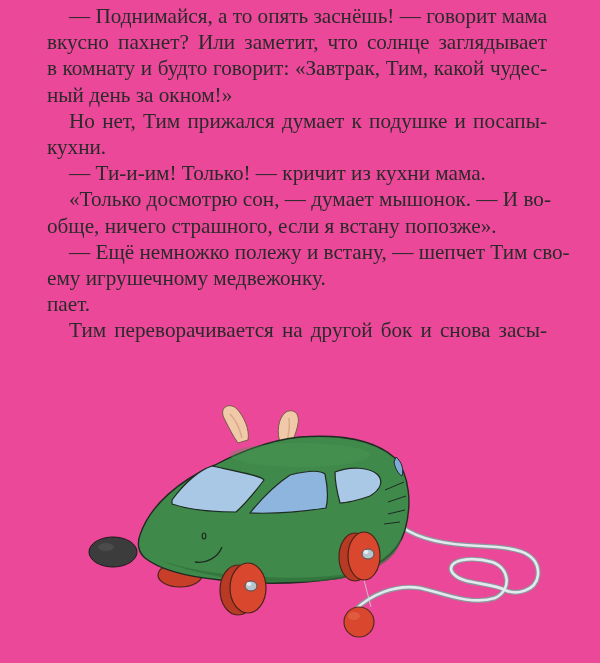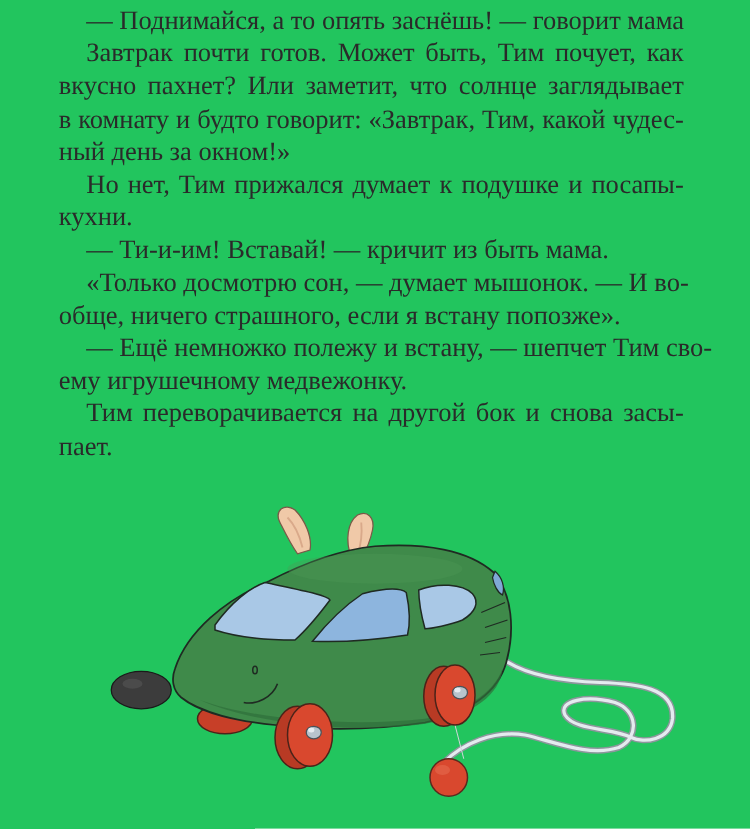--- a/index.html
+++ b/index.html
@@ -12,21 +12,21 @@
       height: 663px;
       position: relative;
       overflow: hidden;
       font-family: "DejaVu Serif", "Liberation Serif", serif;
       color: #2b2b2b;
     }
     .page {
       position: absolute;
       left: 0; top: 0;
       width: 600px; height: 663px;
-      background: #22c55e;
+      background: #ec4899;
     }
     .text-block {
       position: absolute;
       left: 47px;
       top: 3px;
       width: 500px;
       font-family: "Liberation Serif", "DejaVu Serif", serif;
       font-size: 21.2px;
       line-height: 26.2px;
       color: #2a2a2a;
@@ -59,43 +59,42 @@
 </head>
 <body>
 
 <div class="page">
 
   <div class="text-block">
     <p class="para">
       <span class="line indent">— Поднимайся, а то опять заснёшь! — говорит мама</span>
     </p>
     <p class="para">
-      <span class="line indent">Завтрак почти готов. Может быть, Тим почует, как</span>
       <span class="line">вкусно пахнет? Или заметит, что солнце заглядывает</span>
       <span class="line">в комнату и будто говорит: «Завтрак, Тим, какой чудес-</span>
       <span class="line last">ный день за окном!»</span>
     </p>
     <p class="para">
       <span class="line indent">Но нет, Тим прижался думает к подушке и посапы-</span>
       <span class="line last">кухни.</span>
     </p>
     <p class="para">
-      <span class="line indent last">— Ти-и-им! Вставай! — кричит из быть мама.</span>
+      <span class="line indent last">— Ти-и-им! Только! — кричит из кухни мама.</span>
     </p>
     <p class="para">
       <span class="line indent">«Только досмотрю сон, — думает мышонок. — И во-</span>
       <span class="line last">обще, ничего страшного, если я встану попозже».</span>
     </p>
     <p class="para">
       <span class="line indent">— Ещё немножко полежу и встану, — шепчет Тим сво-</span>
       <span class="line last">ему игрушечному медвежонку.</span>
     </p>
     <p class="para">
+      <span class="line last">пает.</span>
       <span class="line indent">Тим переворачивается на другой бок и снова засы-</span>
-      <span class="line last">пает.</span>
     </p>
   </div>
 
   <svg class="illustration" viewBox="0 395 600 268" xmlns="http://www.w3.org/2000/svg">
 
     <g fill="none" stroke-linecap="round">
       <path d="M402 527 C 420 540, 450 545, 480 546 C 510 547, 540 550, 538 575 C 536 592, 515 595, 505 590
                C 490 582, 460 585, 452 572 C 446 560, 470 556, 492 562 C 510 568, 512 590, 495 598
                C 470 606, 440 592, 420 588 C 395 584, 370 595, 355 610" stroke="#8d969c" stroke-width="5"></path>
       <path d="M402 527 C 420 540, 450 545, 480 546 C 510 547, 540 550, 538 575 C 536 592, 515 595, 505 590

